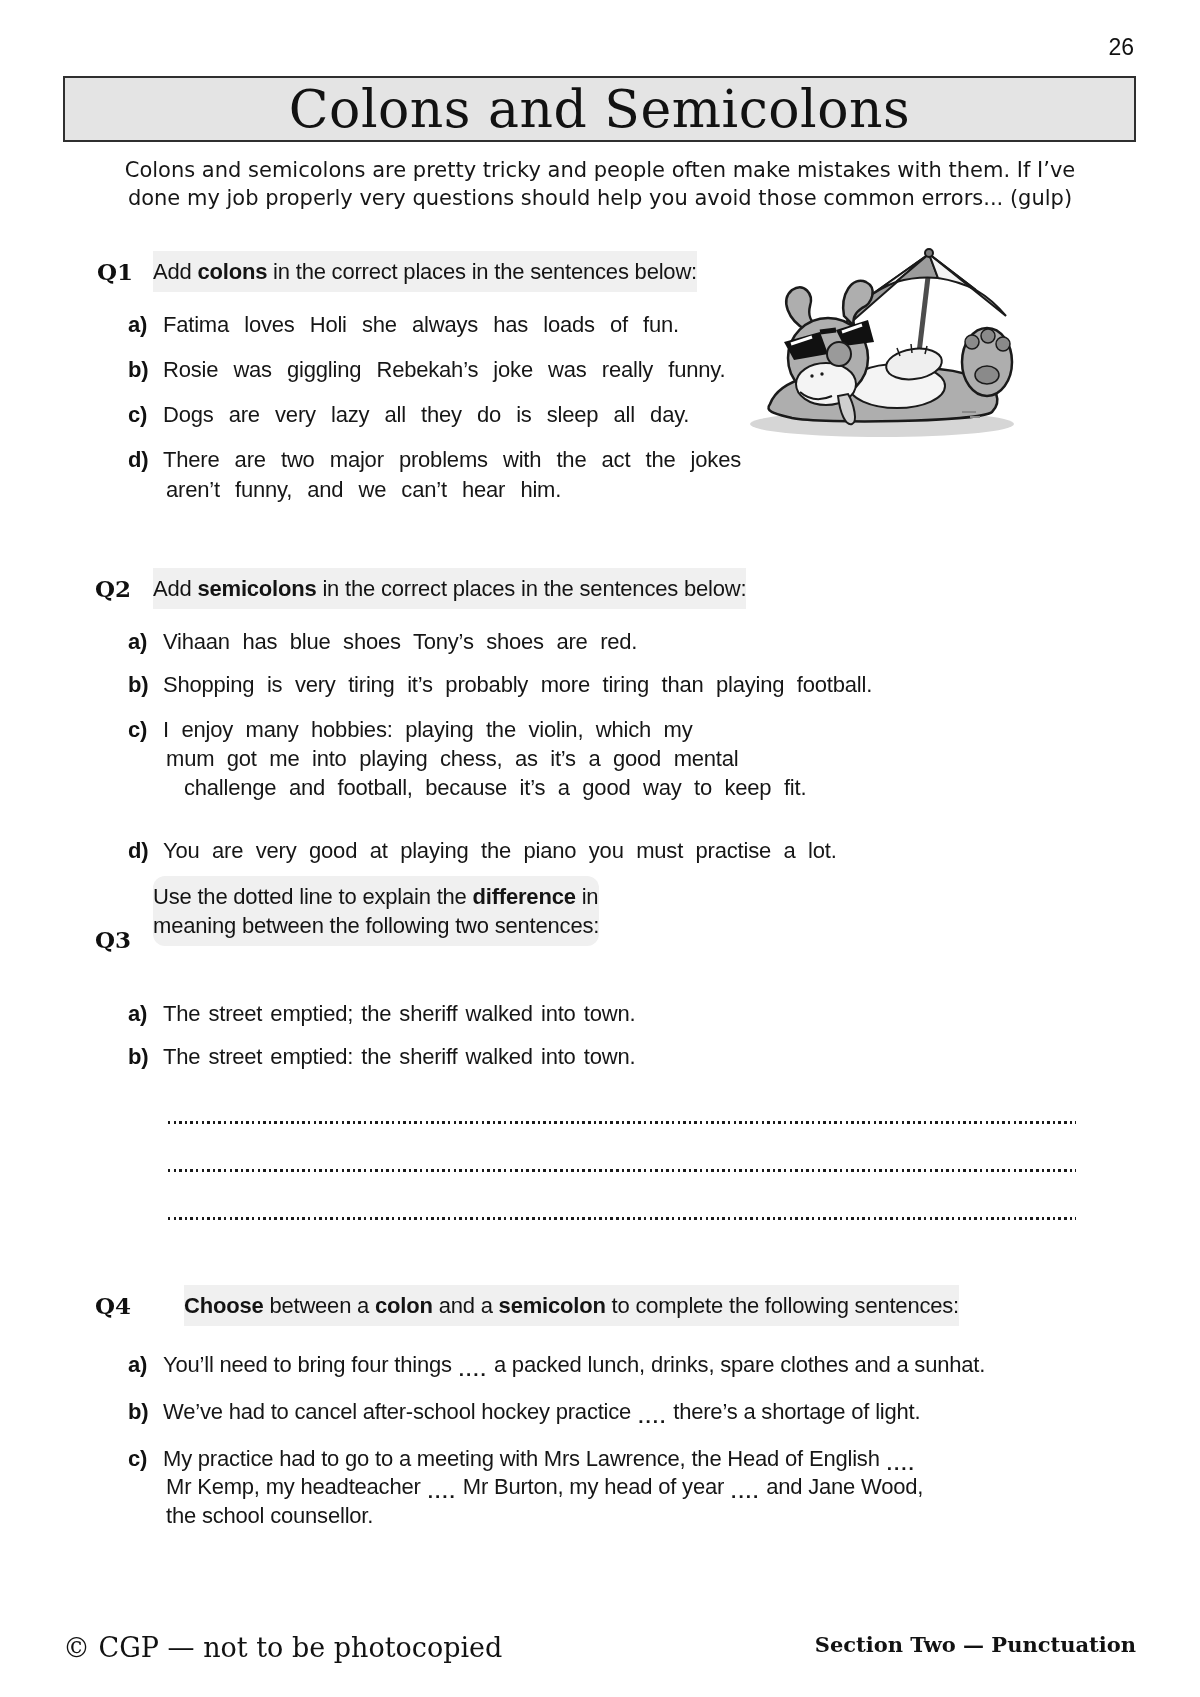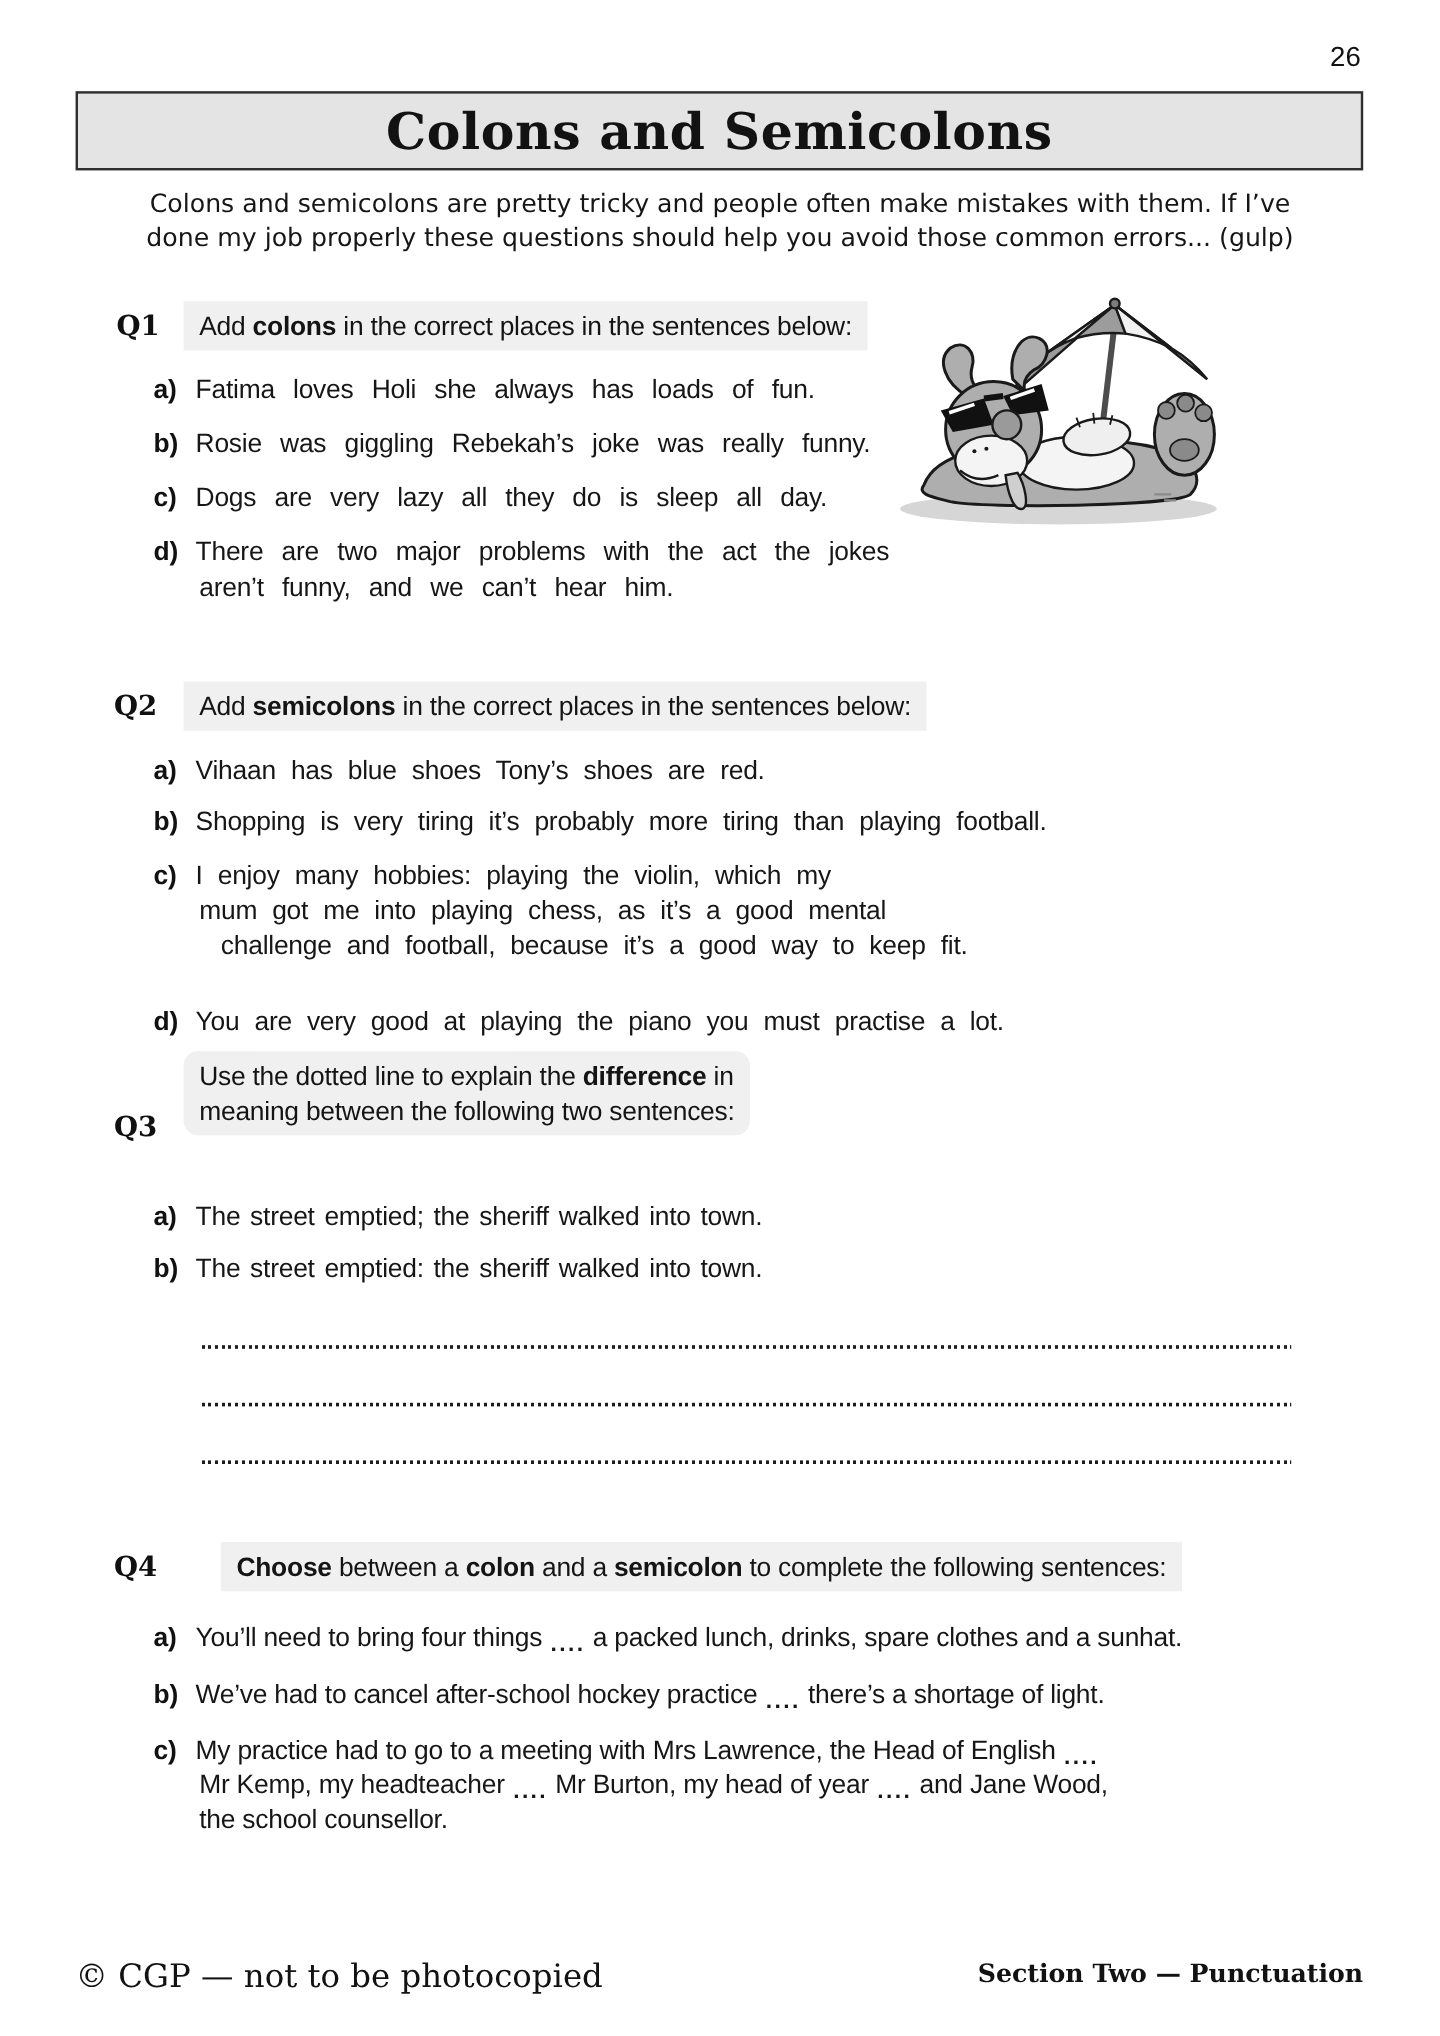--- a/index.html
+++ b/index.html
@@ -5,29 +5,29 @@
   html,body{margin:0;padding:0;background:#fff;}
   .page{position:relative;width:1200px;height:1697px;background:#ffffff;color:#111;
         font-family:"Liberation Sans",sans-serif;overflow:hidden;}
 
   
   .pagenum{position:absolute;top:34px;right:66px;font-size:23px;letter-spacing:0;text-align:right;}
 
   
   .title-box{position:absolute;left:63px;top:76px;width:1073px;height:66px;box-sizing:border-box;
              background:#e4e4e4;border:2px solid #2f2f2f;display:flex;align-items:center;justify-content:center;}
-  .title-text{font-family:"DejaVu Serif",serif;font-weight:700;font-size:42px;letter-spacing:0.5px;color:#121212;}
+  .title-text{font-family:"DejaVu Serif",serif;font-weight:400;font-size:52px;letter-spacing:0.5px;color:#121212;}
 
   
   .intro{position:absolute;left:60px;top:156px;width:1080px;text-align:center;
          font-family:"DejaVu Sans",sans-serif;font-size:21px;line-height:28px;color:#161616;}
 
   
   .qlabel{position:absolute;font-family:"DejaVu Serif",serif;font-weight:700;font-size:23px;color:#101010;}
-  .prompt{position:absolute;background:#f0f0f0;padding:6px 13px;font-size:22px;line-height:29px;
+  .prompt{position:absolute;background:#f0f0f0;padding:6px 0;font-size:22px;line-height:29px;
           letter-spacing:-0.2px;color:#141414;white-space:nowrap;}
   .prompt .b{font-weight:700;}
 
   
   .ilabel{position:absolute;font-weight:700;font-size:22px;letter-spacing:-0.2px;}
   .iline{position:absolute;font-size:22px;letter-spacing:-0.2px;white-space:nowrap;color:#161616;}
   .ws-q1{word-spacing:0.42em;}
   .ws-q2{word-spacing:0.30em;}
   .ws-q3{word-spacing:0.10em;}
   .gap{display:inline-block;letter-spacing:2px;font-weight:700;font-size:19px;
@@ -50,21 +50,21 @@
 <div class="page">
 
   <div class="pagenum">26</div>
 
   <div class="title-box">
     <span class="title-text">Colons and Semicolons</span>
   </div>
 
   <div class="intro">
     <div>Colons and semicolons are pretty tricky and people often make mistakes with them.  If I’ve</div>
-    <div>done my job properly these questions should help you avoid those common errors... (gulp)</div>
+    <div>done my job properly very questions should help you avoid those common errors... (gulp)</div>
   </div>
 
   <div class="qlabel" style="left:97px;top:258px;">Q1</div>
   <div class="prompt" style="left:153px;top:251px;"><span>Add </span><span class="b">colons</span><span> in the correct places in the sentences below:</span></div>
 
   <div class="ilabel" style="left:128px;top:312px;">a)</div>
   <div class="iline ws-q1" style="left:163px;top:312px;"><span>Fatima loves Holi she always has loads of fun.</span></div>
 
   <div class="ilabel" style="left:128px;top:357px;">b)</div>
   <div class="iline ws-q1" style="left:163px;top:357px;"><span>Rosie was giggling Rebekah’s joke was really funny.</span></div>

